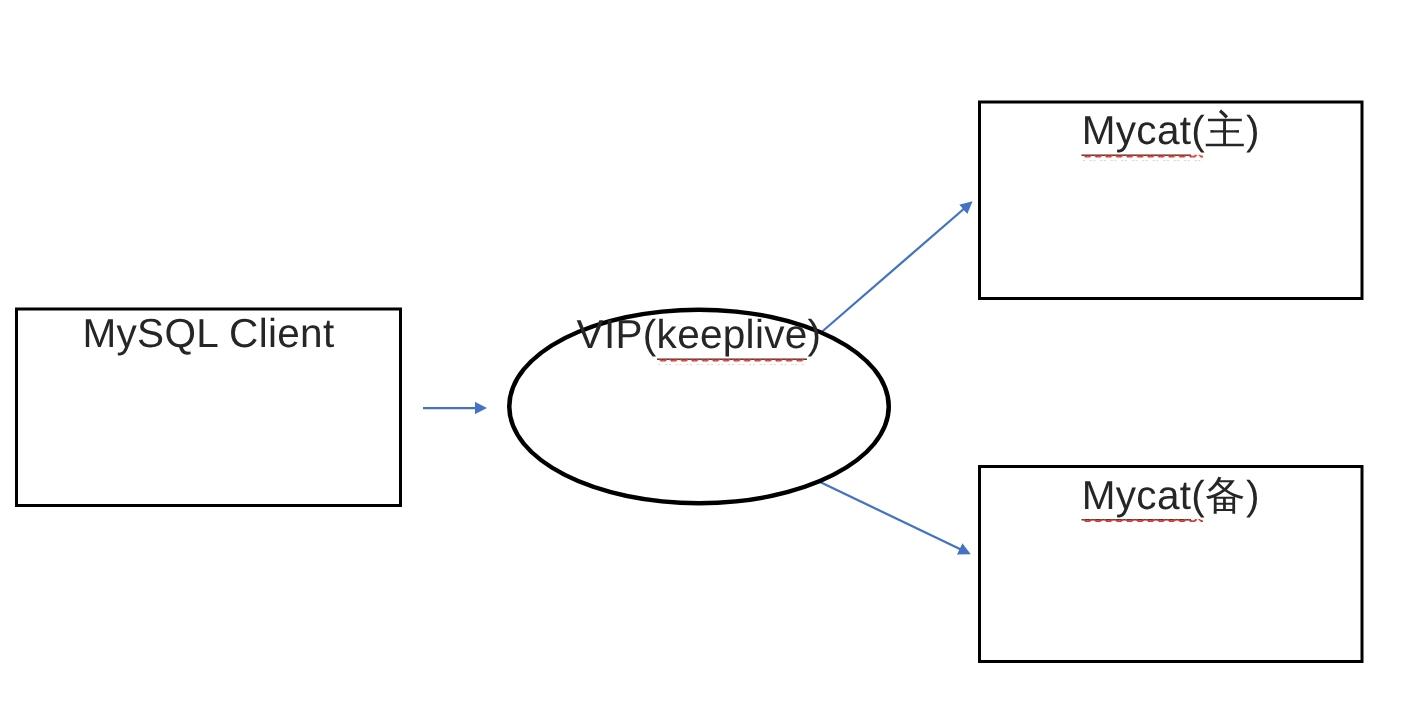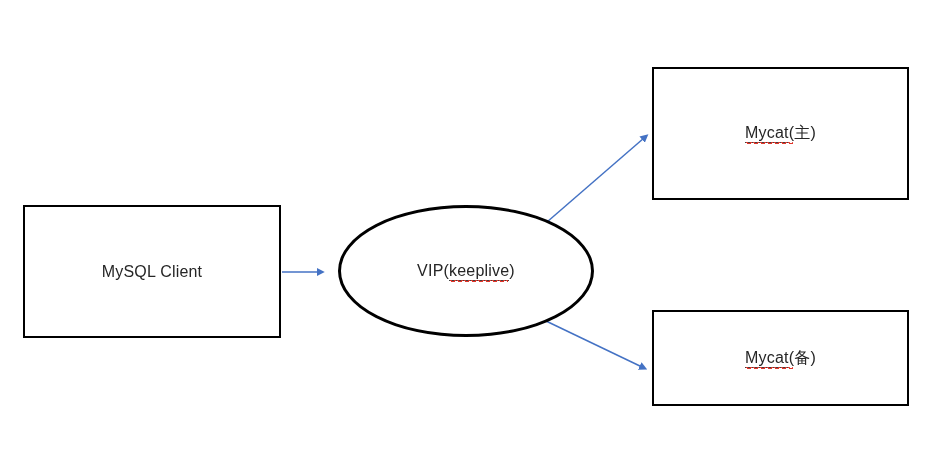--- a/index.html
+++ b/index.html
@@ -12,33 +12,33 @@
   }
   *{margin:0;padding:0;box-sizing:border-box;}
   html,body{width:945px;height:470px;background:var(--bg-color);overflow:hidden;}
   body{font-family:"Liberation Sans","DejaVu Sans",sans-serif;}
 
   .canvas{
     position:relative;width:945px;height:470px;background:var(--bg-color);
   }
 
   .node{
-    position:absolute;display:flex;align-items:center;justify-content:center;
+    position:absolute;display:flex;justify-content:center;
     background:var(--bg-color);
     color:var(--text-color);
-    font-size:16px;font-weight:400;letter-spacing:0.2px;
+    font-size:27px;font-weight:400;letter-spacing:0.2px;
     white-space:nowrap;
   }
   .rect{border:2px solid var(--border-color);}
   .ellipse{border:3px solid var(--border-color);border-radius:50%;}
 
-  .node-client{left:23px;top:205px;width:258px;height:133px;}
+  .node-client{left:10px;top:205px;width:258px;height:133px;}
   .node-vip{left:338px;top:205px;width:256px;height:132px;}
   .node-mycat-master{left:652px;top:67px;width:257px;height:133px;}
-  .node-mycat-backup{left:652px;top:310px;width:257px;height:96px;}
+  .node-mycat-backup{left:652px;top:310px;width:257px;height:132px;}
 
   .underlined{
     border-bottom:1px solid var(--underline-color);
     padding-bottom:1px;
   }
   .squiggle{position:relative;display:inline-block;}
   .squiggle::after{
     content:"";position:absolute;left:1px;right:1px;bottom:-4px;height:4px;
     background-image:radial-gradient(circle at 3px -1.2px, transparent 2.1px, var(--squiggle-color) 2.3px, var(--squiggle-color) 3.3px, transparent 3.5px);
     background-size:7px 4px;background-repeat:repeat-x;

